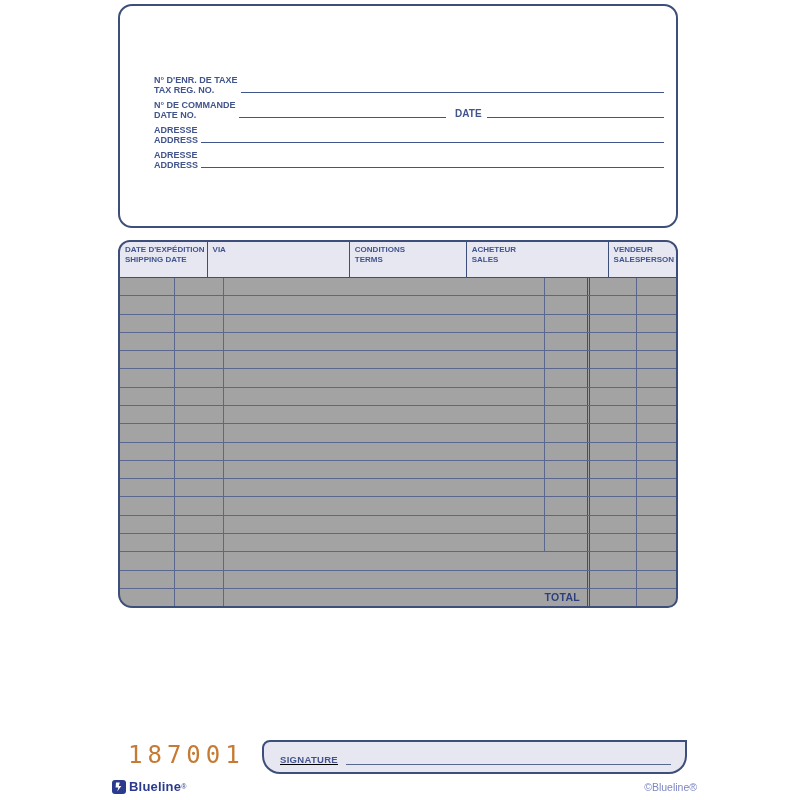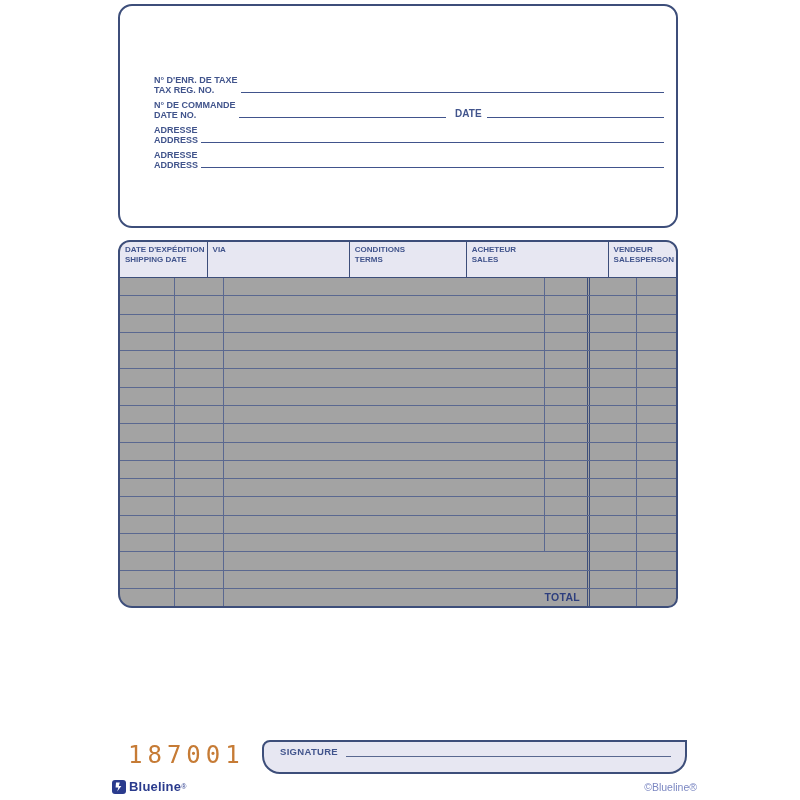--- a/index.html
+++ b/index.html
@@ -45,21 +45,21 @@
   .c4{width:45px;border-right:3px double var(--border-dark);}
   .c5{width:47px;border-right:1px solid var(--grid-line);}
   .c6{flex:1;}
   .trow.merged .c3{width:366px;border-right:3px double var(--border-dark);}
   .total-cell{display:flex;align-items:center;justify-content:flex-end;
     padding-right:7px;font-size:10.5px;font-weight:700;color:#2e3f7e;letter-spacing:.3px;}
 
   
   .sigbox{position:absolute;left:262px;top:740px;width:425px;height:34px;
     background:var(--panel-bg);border:2px solid var(--border-dark);
-    border-radius:8px 0 18px 18px;display:flex;align-items:flex-start;padding:4px 14px 0 16px;}
+    border-radius:8px 0 18px 18px;display:flex;align-items:flex-start;padding:12px 14px 0 16px;text-decoration:underline;}
   .sig-label{font-size:9.5px;font-weight:700;color:var(--label-blue);letter-spacing:.3px;}
   .sig-line{flex:1;border-bottom:1px solid var(--grid-line);height:11px;margin-left:8px;}
 
   
   .serial{position:absolute;left:128px;top:741px;
     font-family:"DejaVu Sans Mono",monospace;font-size:24px;
     color:var(--serial-orange);letter-spacing:5px;}
 
   
   .brand{position:absolute;left:112px;top:779px;display:flex;align-items:center;

